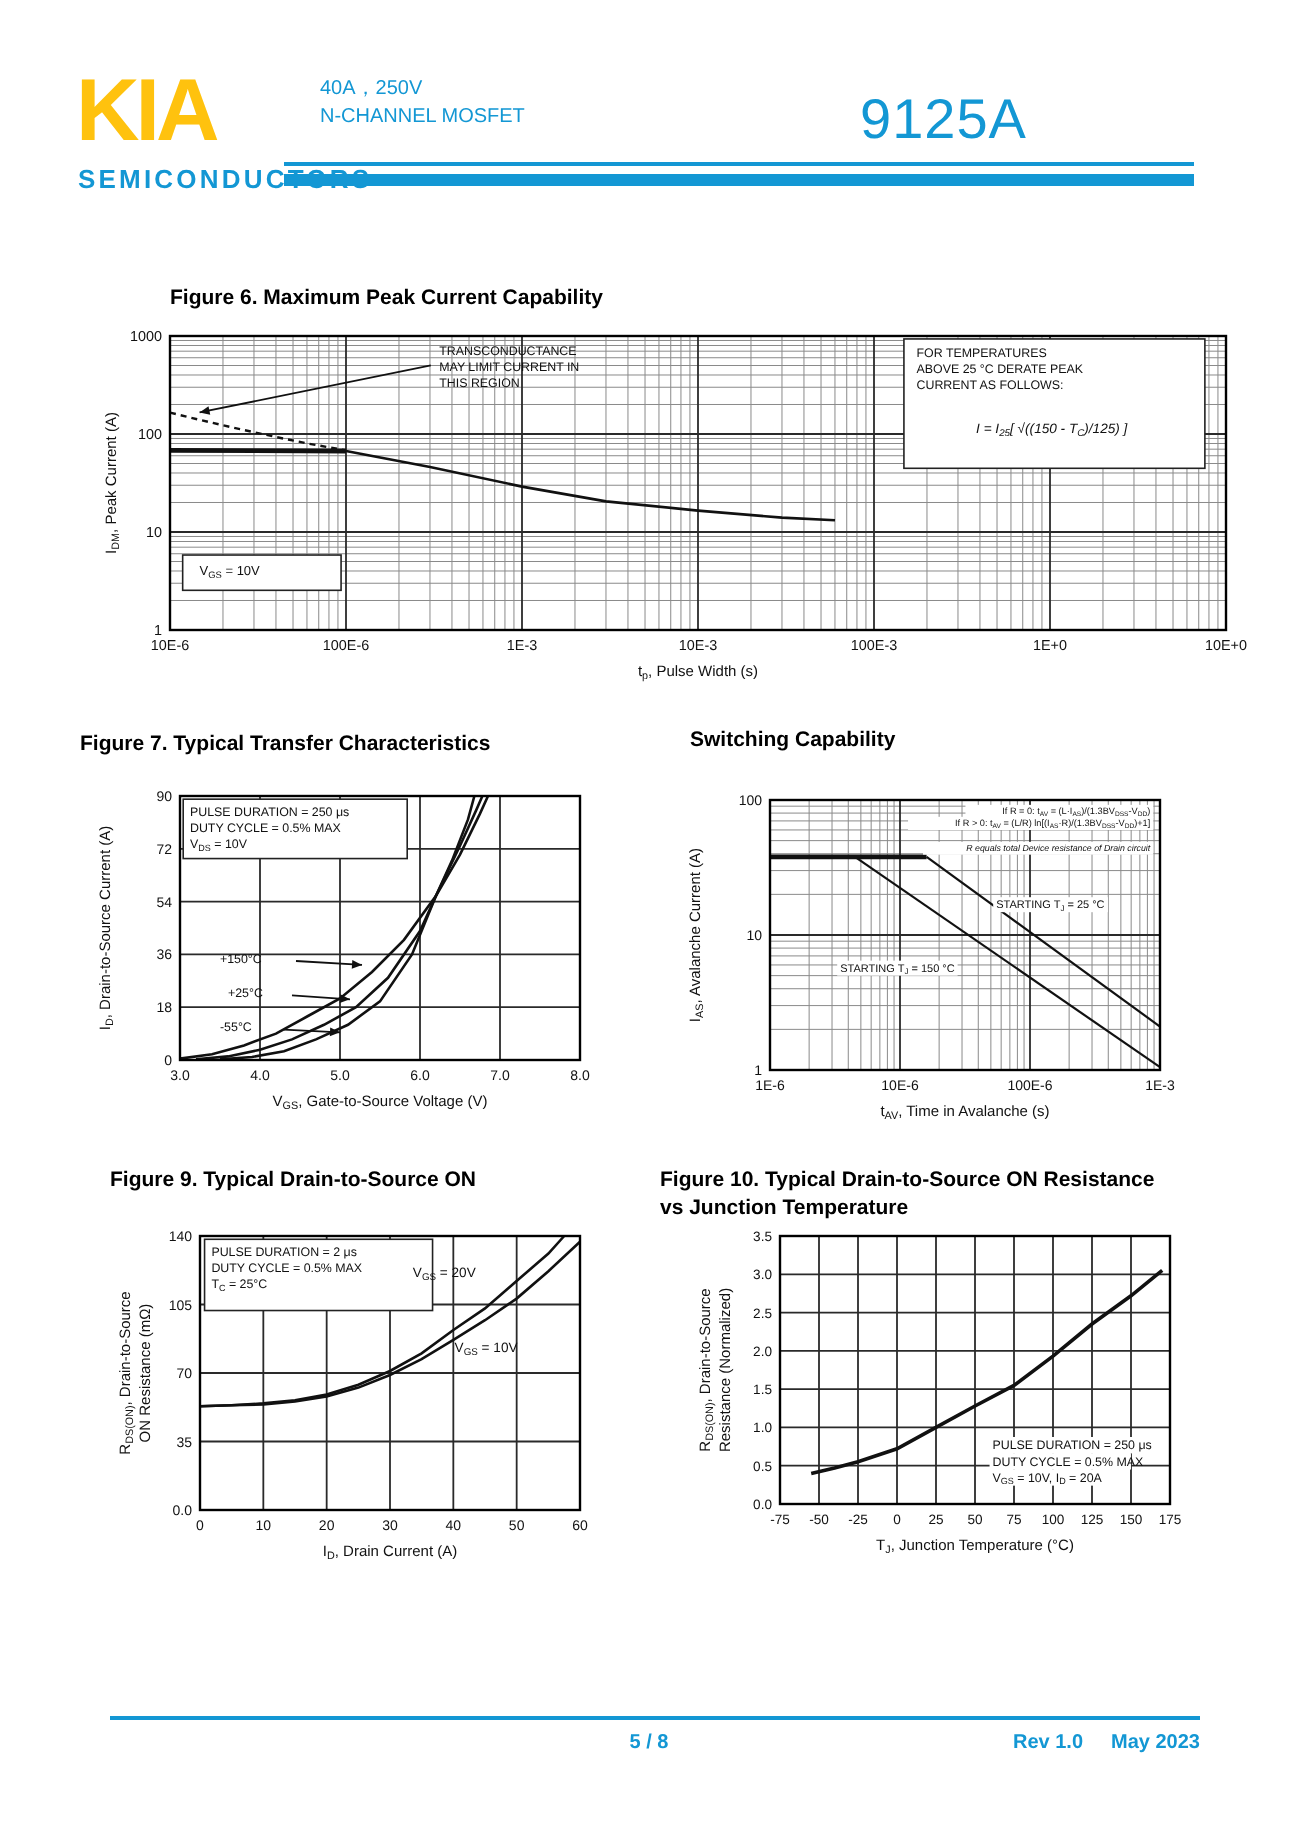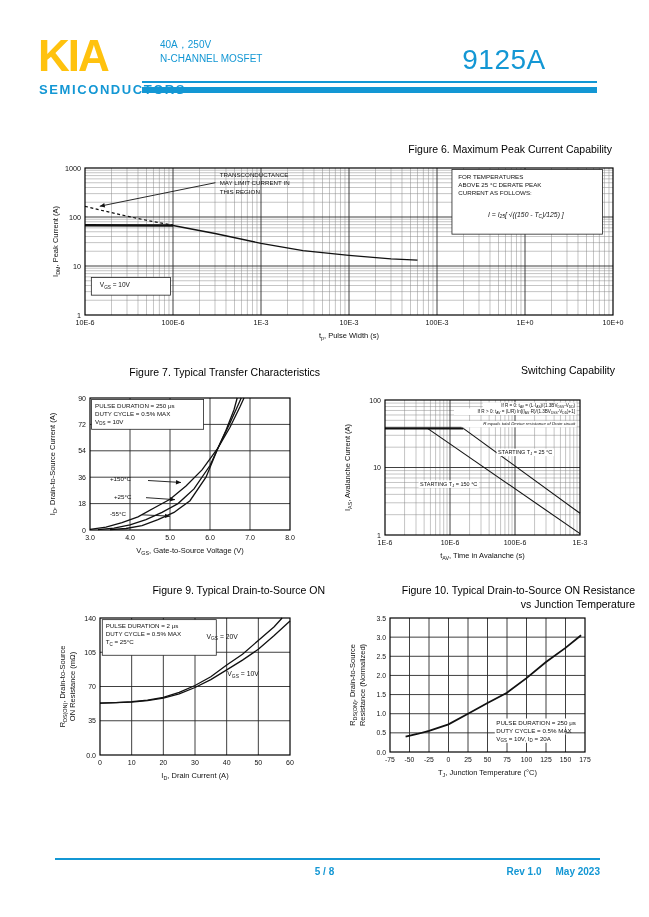--- a/index.html
+++ b/index.html
@@ -6,25 +6,25 @@
   html,body { background:#fff; }
   body {
     width:649px; height:917px; position:relative; overflow:hidden;
     font-family:"Liberation Sans", sans-serif; color:#111;
   }
   .abs { position:absolute; }
   
   .logo-text { left:38px; top:34px; font-size:44px; font-weight:800; letter-spacing:-2px; line-height:1; }
   .logo-sub  { left:39px; top:82px; font-size:13px; font-weight:bold; letter-spacing:1.6px; }
   .part-desc { left:144px; top:38px; font-size:10px; font-weight:normal; line-height:1.35;margin-left:16px; }
-  .part-number { left:430px; top:44px; width:148px; text-align:center; font-size:28px; font-weight:400; letter-spacing:0.5px; }
+  .part-number { left:430px; top:44px; width:148px; text-align:left; font-size:28px; font-weight:400; letter-spacing:0.5px; }
   .rule-thin  { left:142px; top:81px;  width:455px; height:1.5px; }
   .rule-thick { left:142px; top:87px;  width:455px; height:6px; }
   
-  .fig-title { text-align:right; font-size:10.5px; font-weight:normal; line-height:1.3; color:#000; }
+  .fig-title { text-align:left; font-size:10.5px; font-weight:bold; line-height:1.3; color:#000; }
   #fig6-title  { left:85px;  top:143px; width:527px; }
   #fig7-title  { left:40px;  top:366px; width:280px; }
   #fig8-title  { left:345px; top:364px; width:270px; }
   #fig9-title  { left:55px;  top:584px; width:270px; }
   #fig10-title { left:330px; top:584px; width:305px; }
   
   svg { position:absolute; overflow:visible; }
   svg text { font-family:"Liberation Sans", sans-serif; fill:#111; }
   #fig6  { left:48px;  top:158px; }
   #fig7  { left:45px;  top:392px; }

